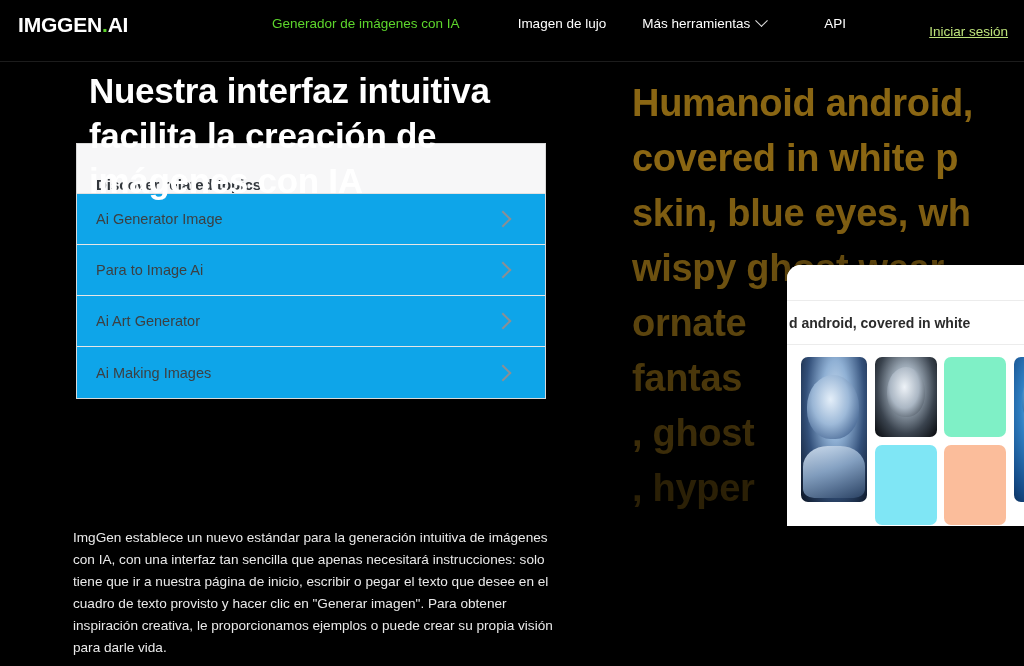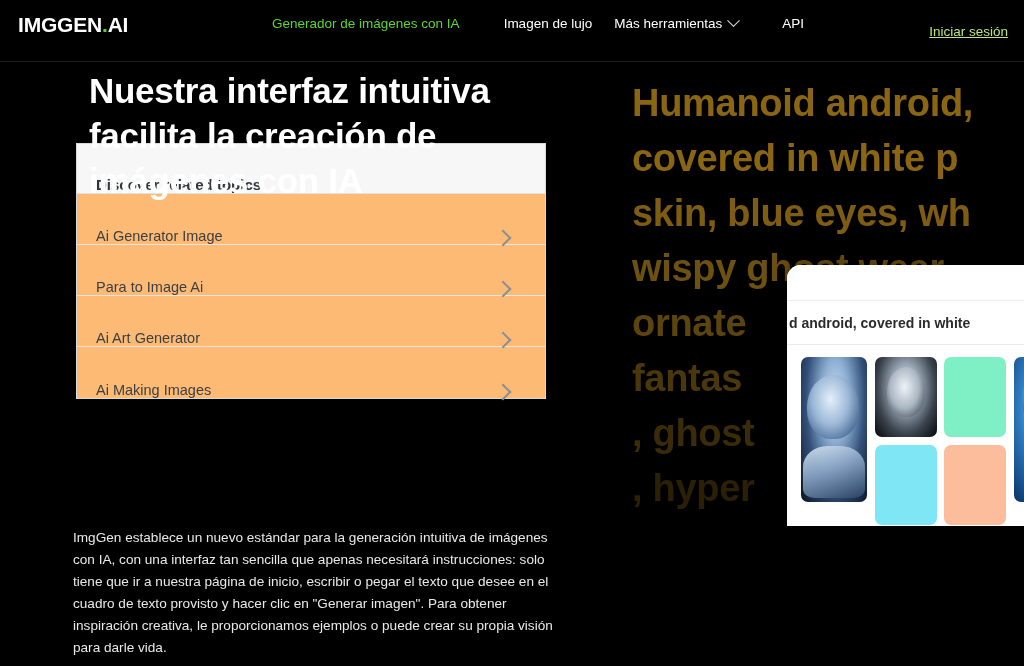--- a/index.html
+++ b/index.html
@@ -31,21 +31,21 @@
     position: absolute; left: 18px; top: 13px;
     font-size: 21px; font-weight: bold;
     letter-spacing: -0.2px;
     color: #ffffff;
     white-space: nowrap;
   }
   .logo .dot { color: #5dd62c; }
   .nav-links {
     position: absolute; left: 272px; top: 0;
     height: 47px;
-    display: flex; align-items: center; gap: 2px;
+    display: flex; align-items: center; gap: 16px;
   }
   .nav-link {
     font-size: 13.5px;
     color: #ffffff;
     white-space: nowrap;
     text-decoration: none;
     display: flex; align-items: center; gap: 7px;
   }
   .nav-link.sep1 { margin-right: 42px; }
   .nav-link.sep2 { margin-right: 20px; }
@@ -102,24 +102,24 @@
     border-bottom: 1px solid #e2e2e2;
     display: flex; align-items: flex-end;
     padding-left: 19px;
     font-size: 15px;
     font-weight: bold;
     color: #32373c;
   }
   .topic-row {
     height: 51px;
     border-bottom: 1px solid #e6e6e6;
-    display: flex; align-items: flex-end;
+    display: flex; align-items: center;
     justify-content: space-between;
     padding: 0 36px 0 19px;
-    background: #fdba74;
+    background: #0ea5e9;
   }
   .topic-row:last-child { border-bottom: none; gap: 17px; }
   .topic-label {
     font-size: 14.5px;
     color: #3c4043;
   }
   .chevron {
     width: 12px; height: 12px;
     border-top: 2px solid #8b8f94;
     border-right: 2px solid #8b8f94;

